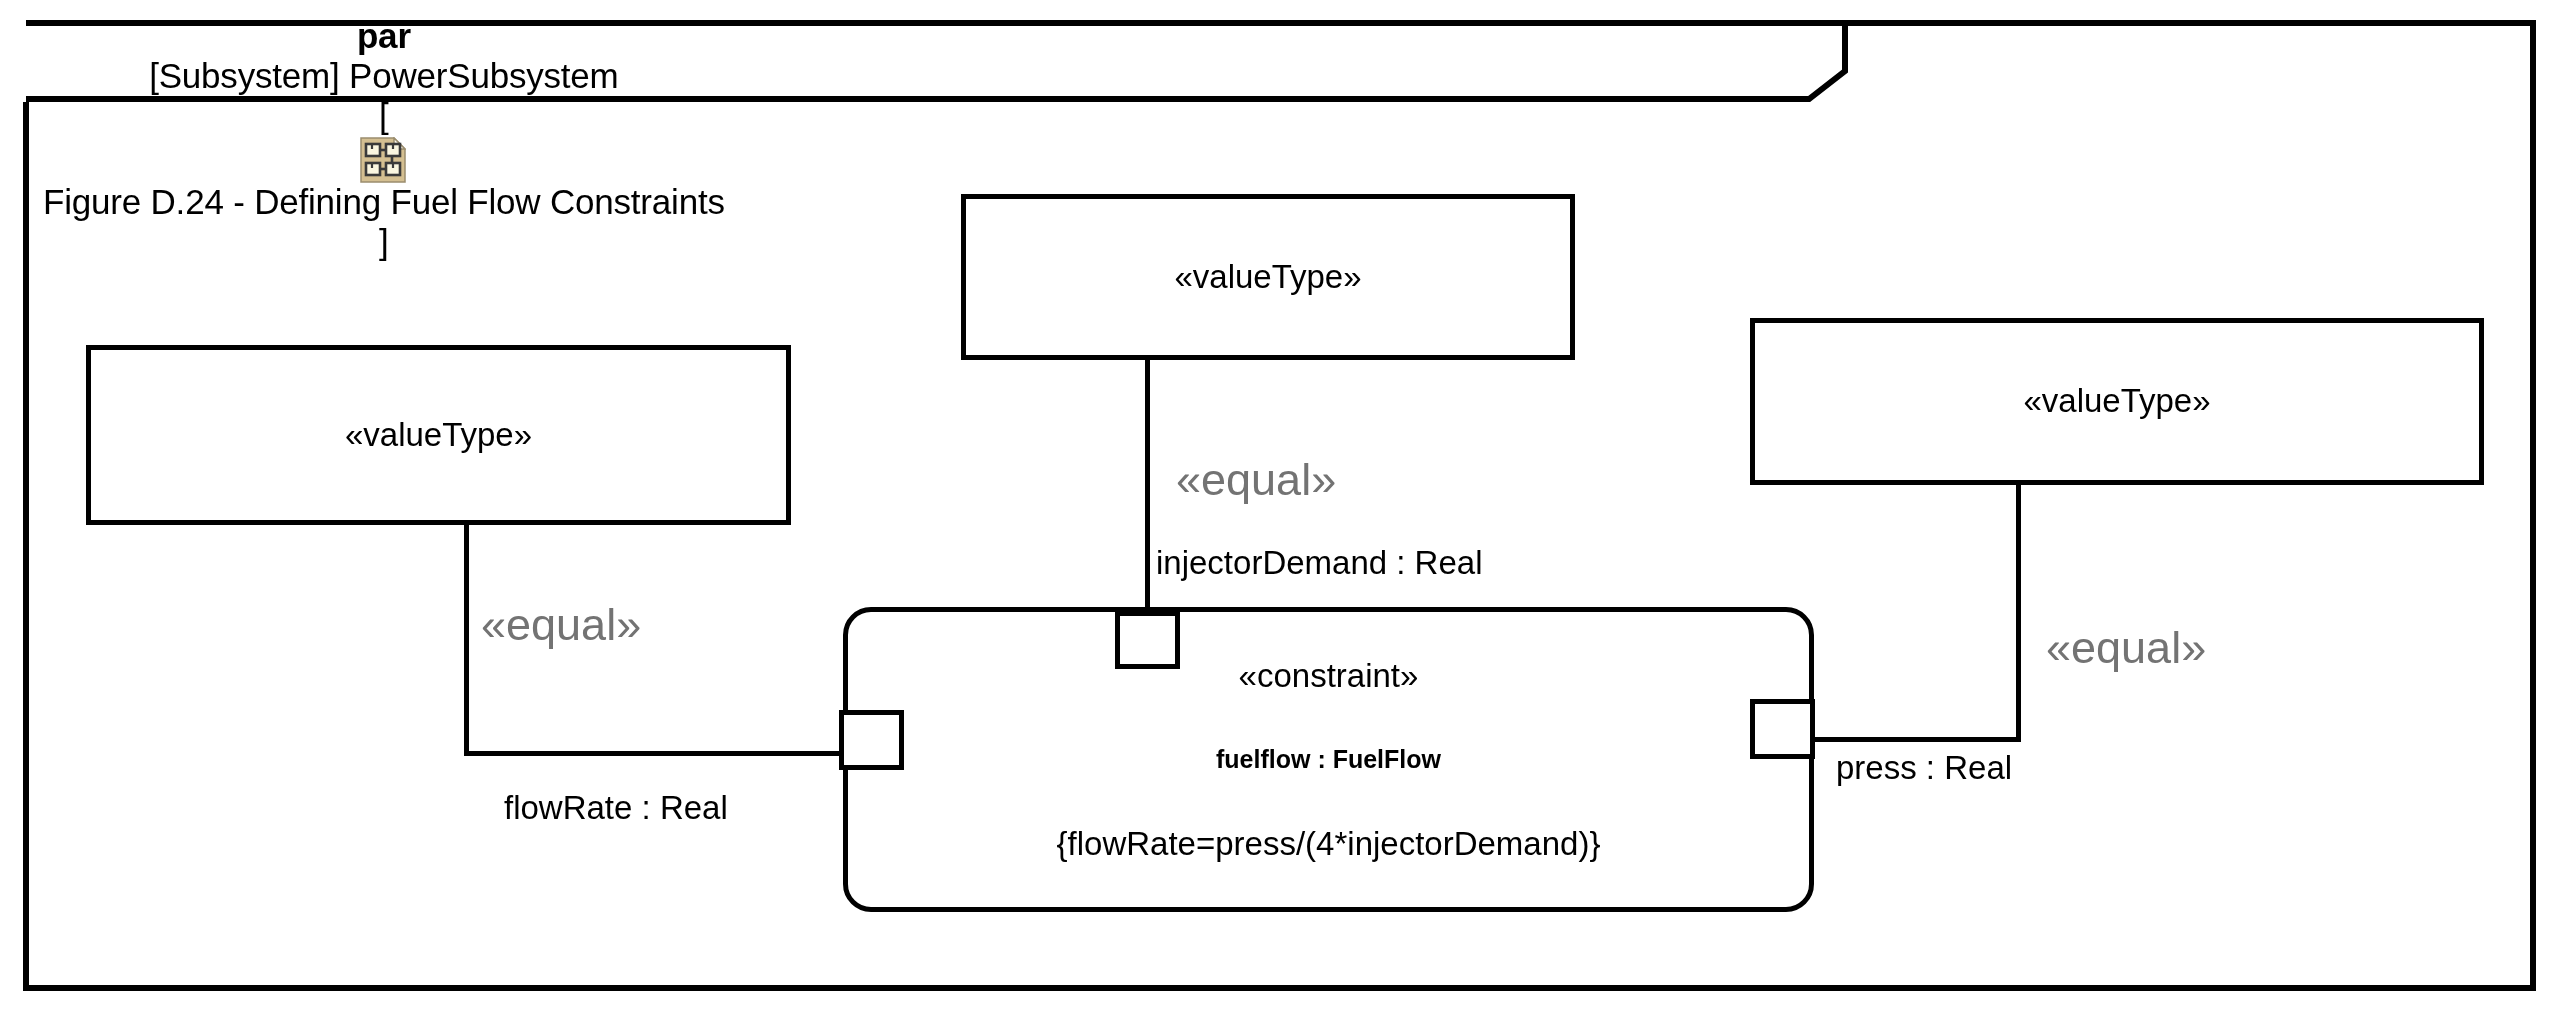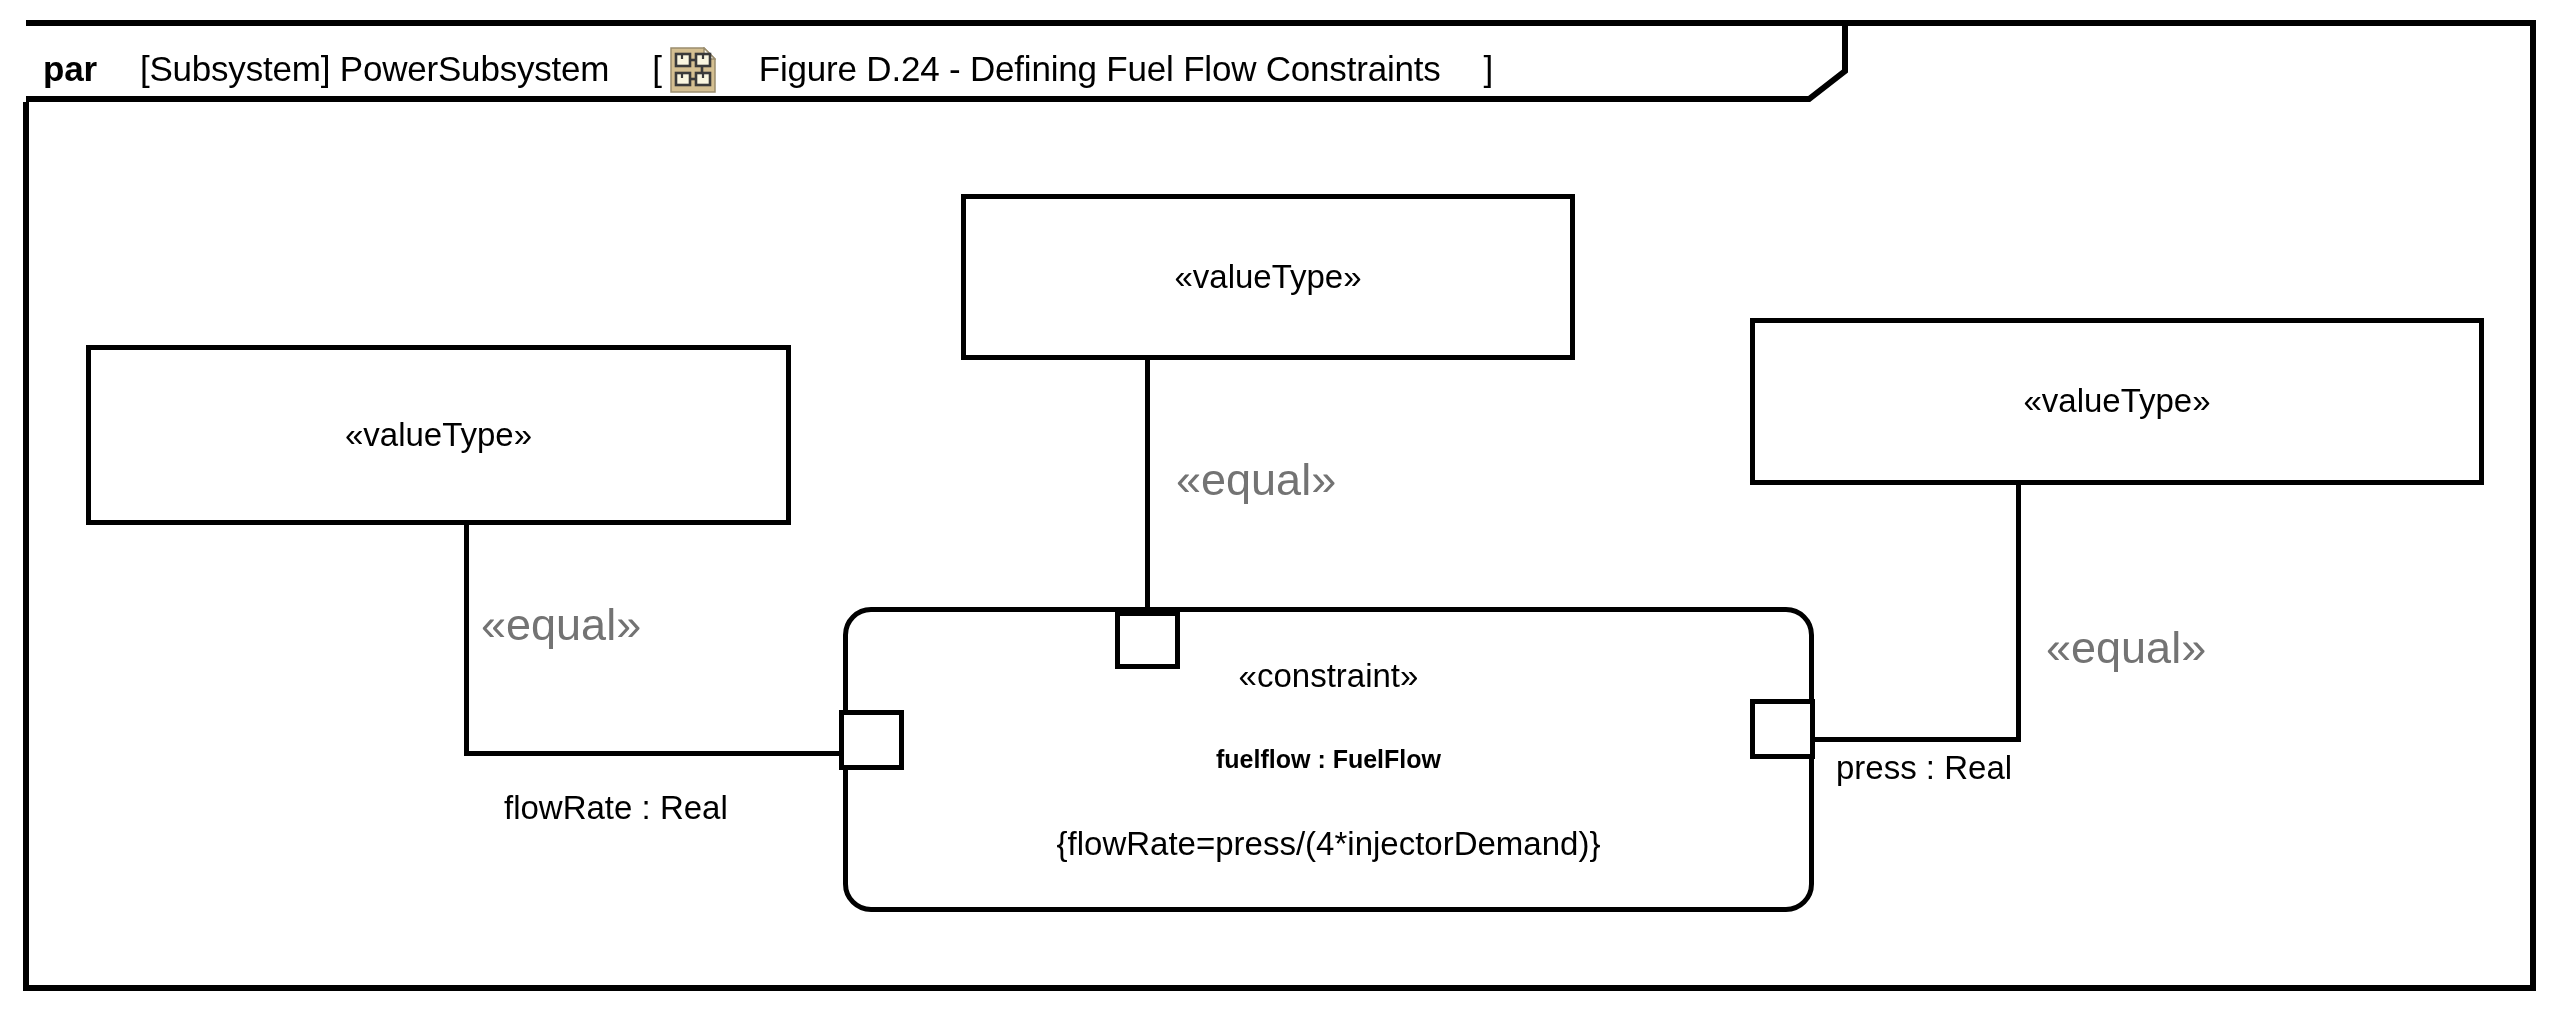--- a/index.html
+++ b/index.html
@@ -64,21 +64,20 @@
     font-size: 35px;
     font-weight: bold;
     color: #000000;
     letter-spacing: -0.2px;
   }
   .hdr-txt {
     font-size: 35px;
     font-weight: normal;
     color: #000000;
     letter-spacing: -0.2px;
-    margin-left: 33px;
   }
   .hdr-space { width: 10px; display: inline-block; }
 
   
   .diagram-icon {
     width: 46px;
     height: 46px;
     margin: 0 10px 0 8px;
     flex: 0 0 auto;
     position: relative;
@@ -218,21 +217,21 @@
 
 <div id="canvas">
 
   <div class="frame"></div>
 
   <div class="frame-header"></div>
   <svg class="frame-header-border" viewBox="0 0 1827 82" preserveAspectRatio="none">
     <path d="M 3 3 L 1824 3 L 1824 51 L 1788 79 L 3 79" fill="none" stroke="#000000" stroke-width="6" stroke-linejoin="miter"></path>
   </svg>
 
-  <div class="header-inner" style="left:23px; top:28px;">
+  <div class="header-inner" style="left:23px; top:16px;flex-direction:column;">
     <span class="hdr-kw">par</span>
     <span class="hdr-space"></span>
     <span class="hdr-txt">[Subsystem] PowerSubsystem</span>
     <span class="hdr-space"></span>
     <span class="hdr-txt">[</span>
 
     <span class="diagram-icon">
       <svg width="46" height="46" viewBox="0 0 46 46">
         <path d="M1 1 H34 L45 12 V45 H1 Z" fill="#d4bf91" stroke="#9a8d6e" stroke-width="1.5"></path>
         <path d="M34 1 L34 12 L45 12 Z" fill="#fdfaf0" stroke="#9a8d6e" stroke-width="1.5"></path>
@@ -281,16 +280,17 @@
 
   <div class="port" id="port-injectordemand"></div>
   <div class="port" id="port-flowrate"></div>
   <div class="port" id="port-press"></div>
 
   <div class="equal-label" id="lbl-equal-left">«equal»</div>
   <div class="equal-label" id="lbl-equal-top">«equal»</div>
   <div class="equal-label" id="lbl-equal-right">«equal»</div>
 
   <div class="edge-label" id="lbl-flowrate">flowRate : Real</div>
+  <div class="edge-label" id="lbl-injectordemand">injectorDemand : Real</div>
   <div class="edge-label" id="lbl-press">press : Real</div>
 
 </div>
 
 
 </body></html>

